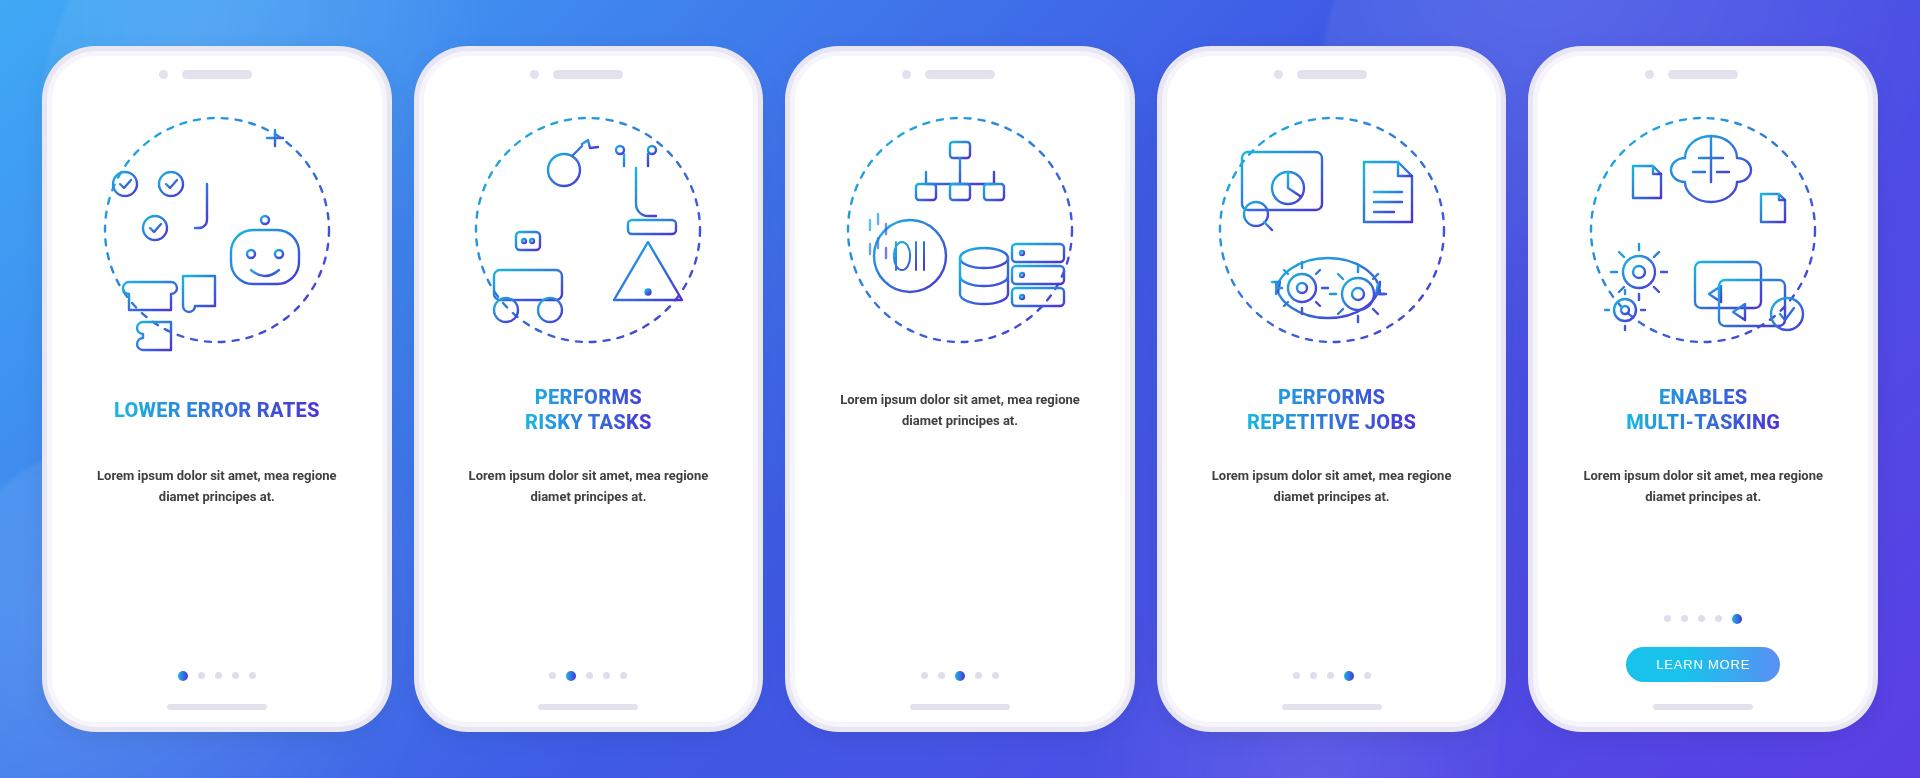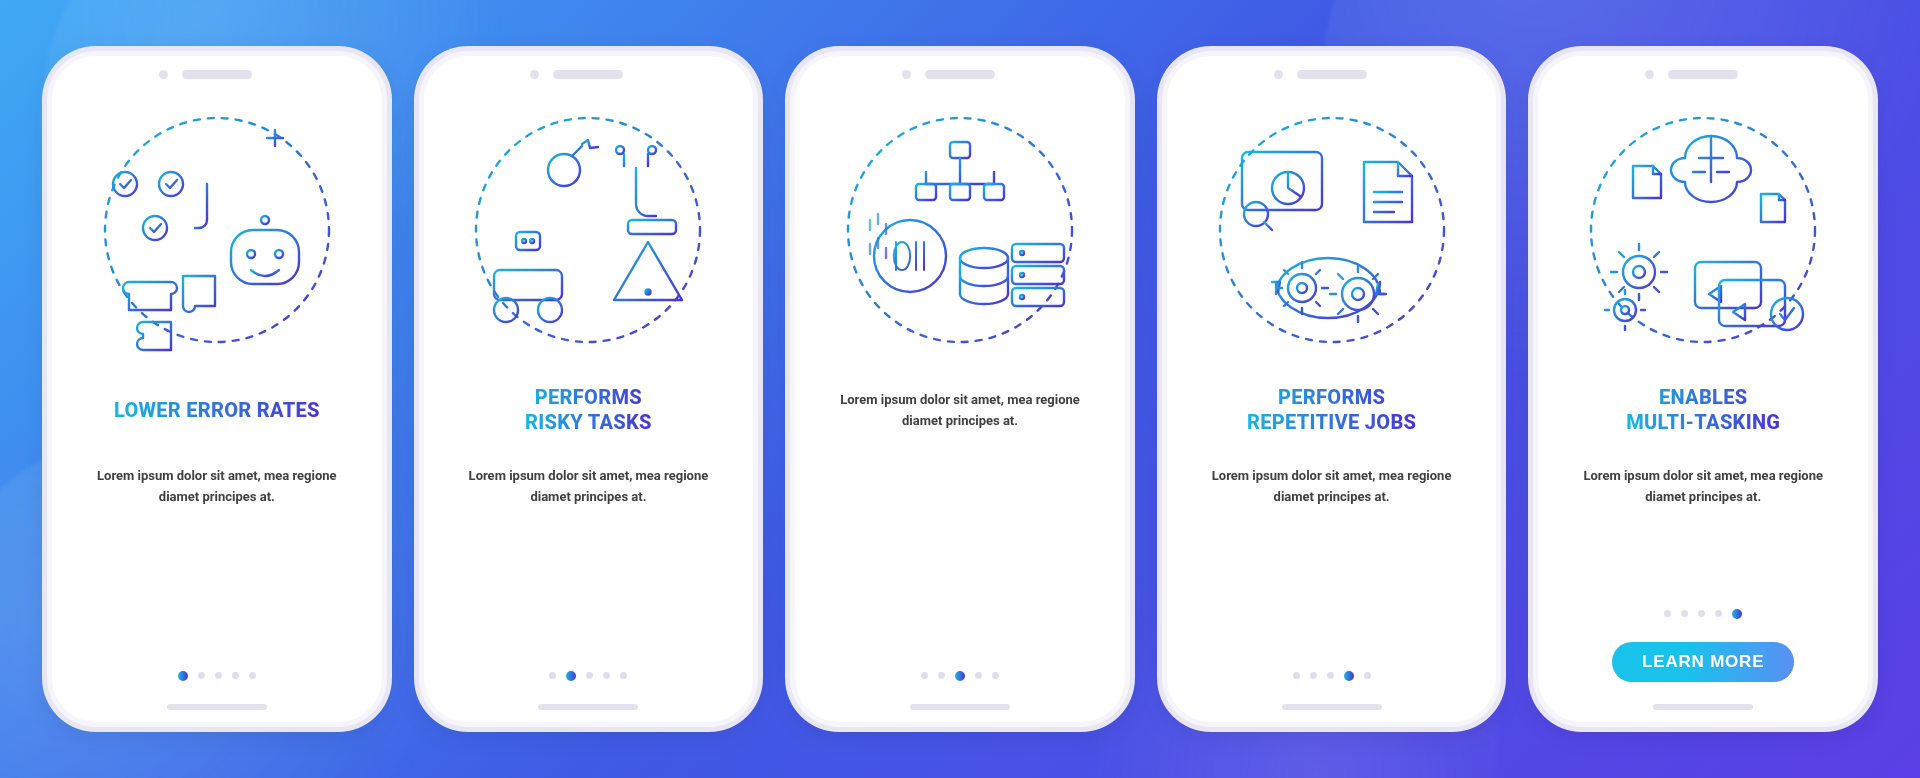--- a/index.html
+++ b/index.html
@@ -108,21 +108,21 @@
   }
   .dot.active {
     width: 10px; height: 10px;
     background: linear-gradient(90deg, #19B8E2, #4B33D6);
     position: relative; top: -1px;
   }
 
   .cta {
     padding: 10px 30px;
     border: none; border-radius: 22px;
-    font-size: 17px; font-weight: 700; letter-spacing: .8px;
+    font-size: 13px; font-weight: 400; letter-spacing: .8px;
     color: #ffffff;
     background: linear-gradient(90deg, #18C2EB 0%, #18C2EB 40%, #5A8FF5 100%);
     cursor: pointer;
   }
 
   
   .grad stop.c1 { stop-color: #17B7E2; }
   .grad stop.c2 { stop-color: #4B33D6; }
 </style>
 </head>

